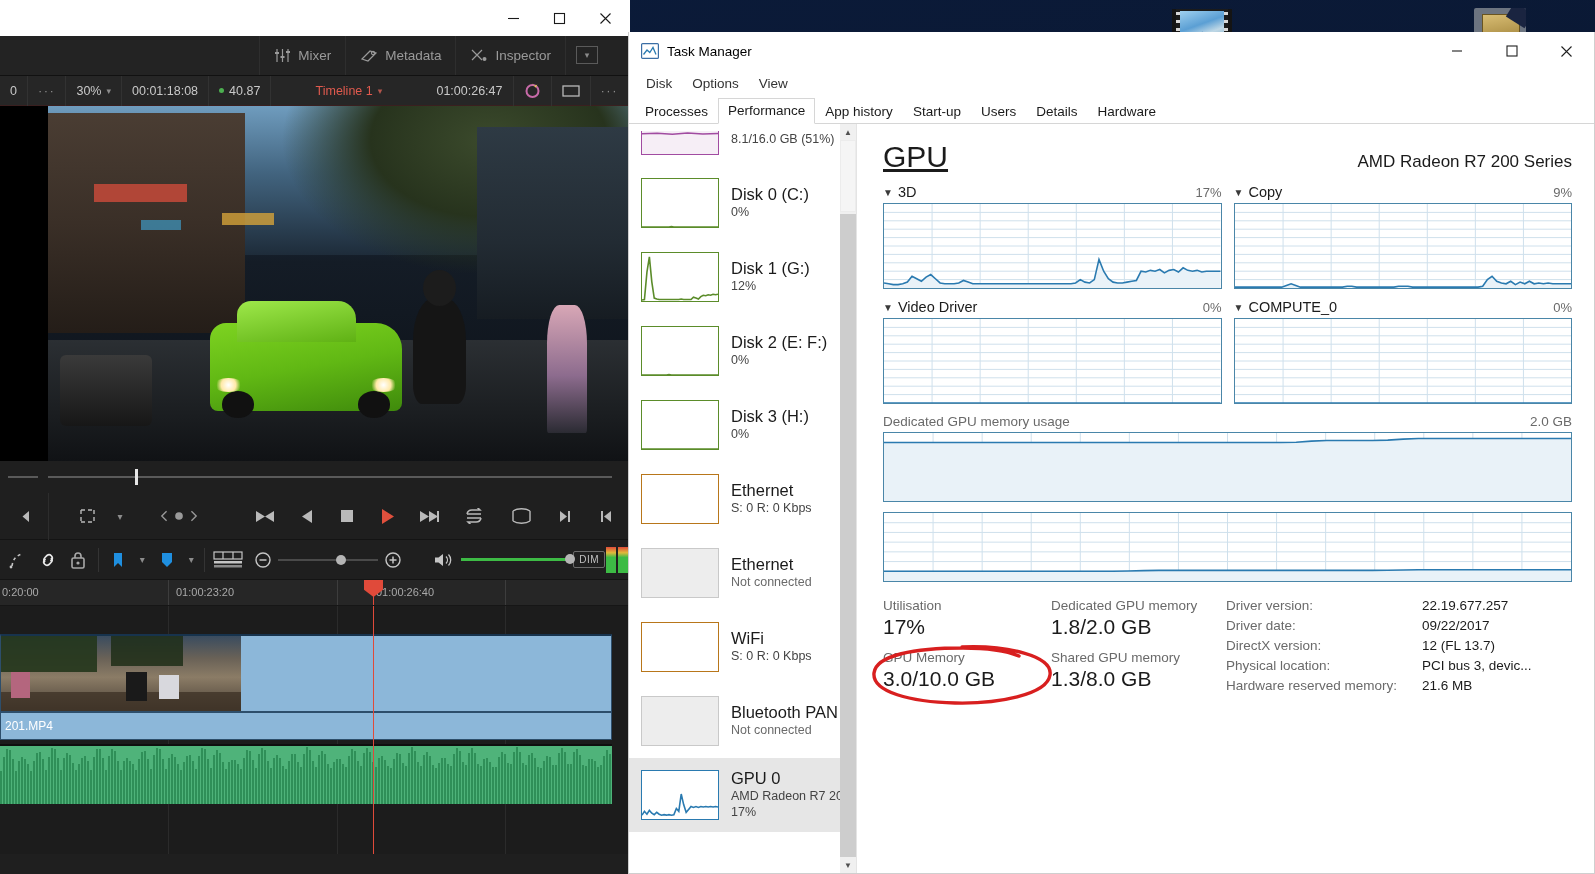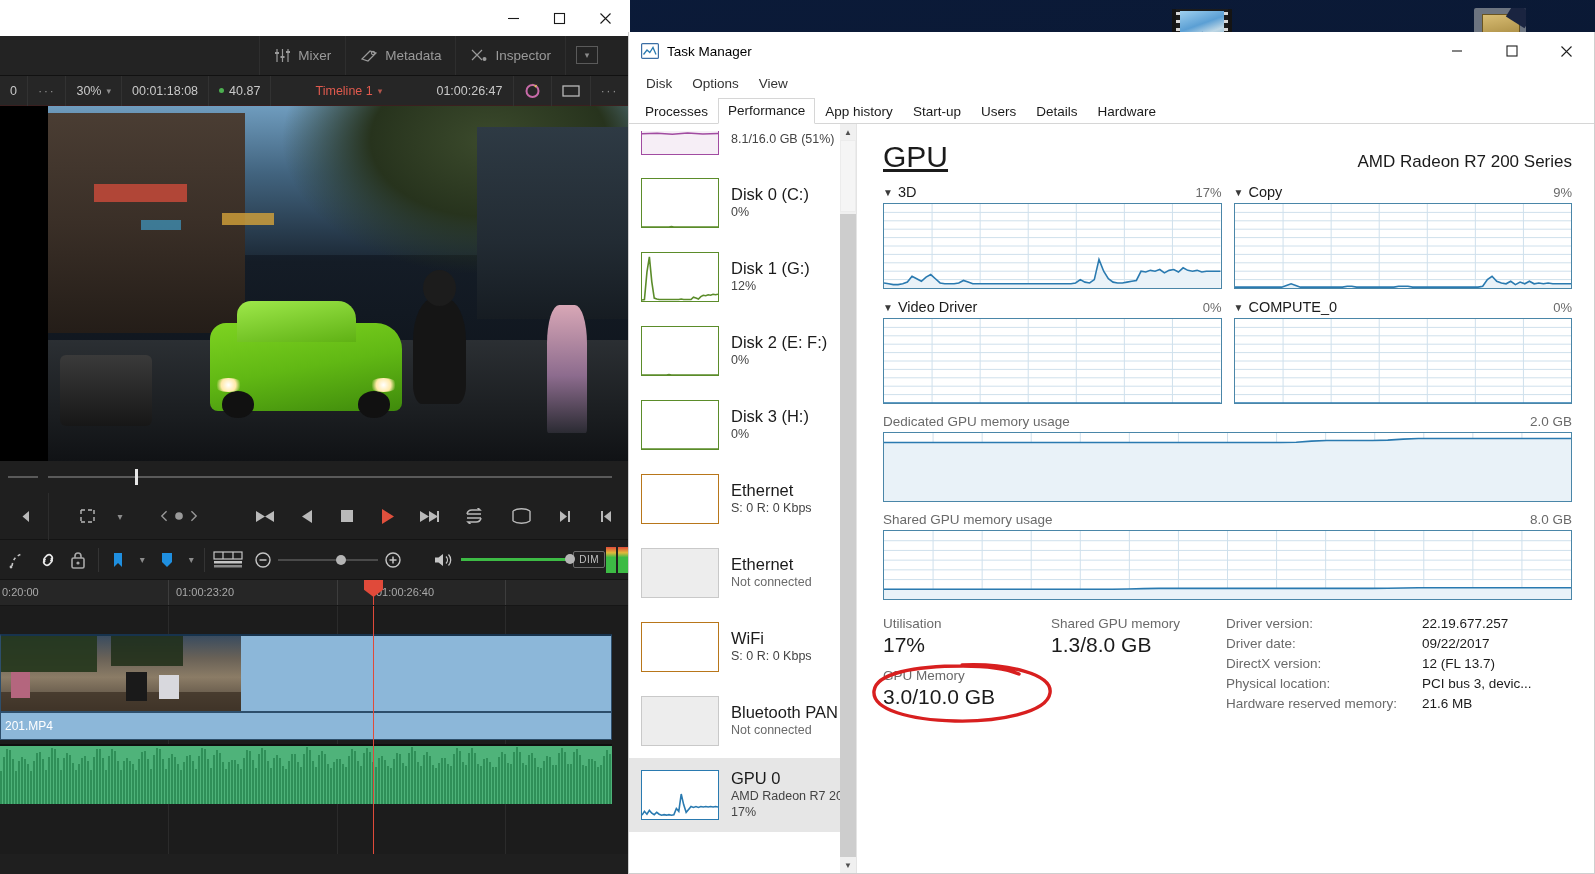--- a/index.html
+++ b/index.html
@@ -1222,24 +1222,20 @@
                 <line x1="0" y1="571.4285714285714" x2="1000" y2="571.4285714285714" stroke="#cfe0ec" stroke-width="1" vector-effect="non-scaling-stroke"></line>
                 <line x1="0" y1="714.2857142857143" x2="1000" y2="714.2857142857143" stroke="#cfe0ec" stroke-width="1" vector-effect="non-scaling-stroke"></line>
                 <line x1="0" y1="857.1428571428571" x2="1000" y2="857.1428571428571" stroke="#cfe0ec" stroke-width="1" vector-effect="non-scaling-stroke"></line>
                 <path d="M0.0 140.0 L22.2 140.0 L44.4 140.0 L66.7 140.0 L88.9 140.0 L111.1 140.0 L133.3 140.0 L155.6 140.0 L177.8 140.0 L200.0 140.0 L222.2 140.0 L244.4 140.0 L266.7 140.0 L288.9 140.0 L311.1 140.0 L333.3 140.0 L355.6 140.0 L377.8 140.0 L400.0 140.0 L422.2 140.0 L444.4 140.0 L466.7 140.0 L488.9 140.0 L511.1 140.0 L533.3 140.0 L555.6 140.0 L577.8 140.0 L600.0 135.0 L622.2 120.0 L644.4 110.0 L666.7 110.0 L688.9 110.0 L711.1 110.0 L733.3 105.0 L755.6 90.0 L777.8 80.0 L800.0 80.0 L822.2 80.0 L844.4 80.0 L866.7 80.0 L888.9 80.0 L911.1 80.0 L933.3 80.0 L955.6 80.0 L977.8 80.0 L1000.0 80.0 L1000 1000 L0 1000 Z" fill="#e9f2f8"></path>
                 <path d="M0.0 140.0 L22.2 140.0 L44.4 140.0 L66.7 140.0 L88.9 140.0 L111.1 140.0 L133.3 140.0 L155.6 140.0 L177.8 140.0 L200.0 140.0 L222.2 140.0 L244.4 140.0 L266.7 140.0 L288.9 140.0 L311.1 140.0 L333.3 140.0 L355.6 140.0 L377.8 140.0 L400.0 140.0 L422.2 140.0 L444.4 140.0 L466.7 140.0 L488.9 140.0 L511.1 140.0 L533.3 140.0 L555.6 140.0 L577.8 140.0 L600.0 135.0 L622.2 120.0 L644.4 110.0 L666.7 110.0 L688.9 110.0 L711.1 110.0 L733.3 105.0 L755.6 90.0 L777.8 80.0 L800.0 80.0 L822.2 80.0 L844.4 80.0 L866.7 80.0 L888.9 80.0 L911.1 80.0 L933.3 80.0 L955.6 80.0 L977.8 80.0 L1000.0 80.0" fill="none" stroke="#2a7ab0" stroke-width="1.6" vector-effect="non-scaling-stroke"></path>
               </svg>
             </div>
         </div>
 
         <div class="mem-section">
-          <div class="mem-hdr">
-            <span>Shared GPU memory usage</span>
-            <span>8.0 GB</span>
-          </div>
           <div class="graph-box g-wide">
               <svg viewBox="0 0 1000 1000" preserveAspectRatio="none">
                 <line x1="71.42857142857143" y1="0" x2="71.42857142857143" y2="1000" stroke="#cfe0ec" stroke-width="1" vector-effect="non-scaling-stroke"></line>
                 <line x1="142.85714285714286" y1="0" x2="142.85714285714286" y2="1000" stroke="#cfe0ec" stroke-width="1" vector-effect="non-scaling-stroke"></line>
                 <line x1="214.28571428571428" y1="0" x2="214.28571428571428" y2="1000" stroke="#cfe0ec" stroke-width="1" vector-effect="non-scaling-stroke"></line>
                 <line x1="285.7142857142857" y1="0" x2="285.7142857142857" y2="1000" stroke="#cfe0ec" stroke-width="1" vector-effect="non-scaling-stroke"></line>
                 <line x1="357.14285714285717" y1="0" x2="357.14285714285717" y2="1000" stroke="#cfe0ec" stroke-width="1" vector-effect="non-scaling-stroke"></line>
                 <line x1="428.57142857142856" y1="0" x2="428.57142857142856" y2="1000" stroke="#cfe0ec" stroke-width="1" vector-effect="non-scaling-stroke"></line>
                 <line x1="500" y1="0" x2="500" y2="1000" stroke="#cfe0ec" stroke-width="1" vector-effect="non-scaling-stroke"></line>
                 <line x1="571.4285714285714" y1="0" x2="571.4285714285714" y2="1000" stroke="#cfe0ec" stroke-width="1" vector-effect="non-scaling-stroke"></line>
@@ -1271,20 +1267,24 @@
               <div class="stat-val">3.0/10.0 GB</div>
               <div class="annot-circle">
                 <svg viewBox="0 0 190 64" preserveAspectRatio="none">
                   <path d="M95 5 C140 3 186 14 183 33 C180 53 130 62 88 61 C44 60 5 50 7 31 C9 13 48 6 96 6 C118 6 140 9 152 14" fill="none" stroke="#d81f1f" stroke-width="3.4" stroke-linecap="round"></path>
                 </svg>
               </div>
             </div>
           </div>
           <div class="stat-col c2">
             <div>
+              <div class="stat-lbl">Dedicated GPU memory</div>
+              <div class="stat-val">1.8/2.0 GB</div>
+            </div>
+            <div>
               <div class="stat-lbl">Shared GPU memory</div>
               <div class="stat-val">1.3/8.0 GB</div>
             </div>
           </div>
           <div class="driver-col">
             <div class="driver-lbl">Driver version:</div>
             <div class="driver-val">22.19.677.257</div>
             <div class="driver-lbl">Driver date:</div>
             <div class="driver-val">09/22/2017</div>
             <div class="driver-lbl">DirectX version:</div>

